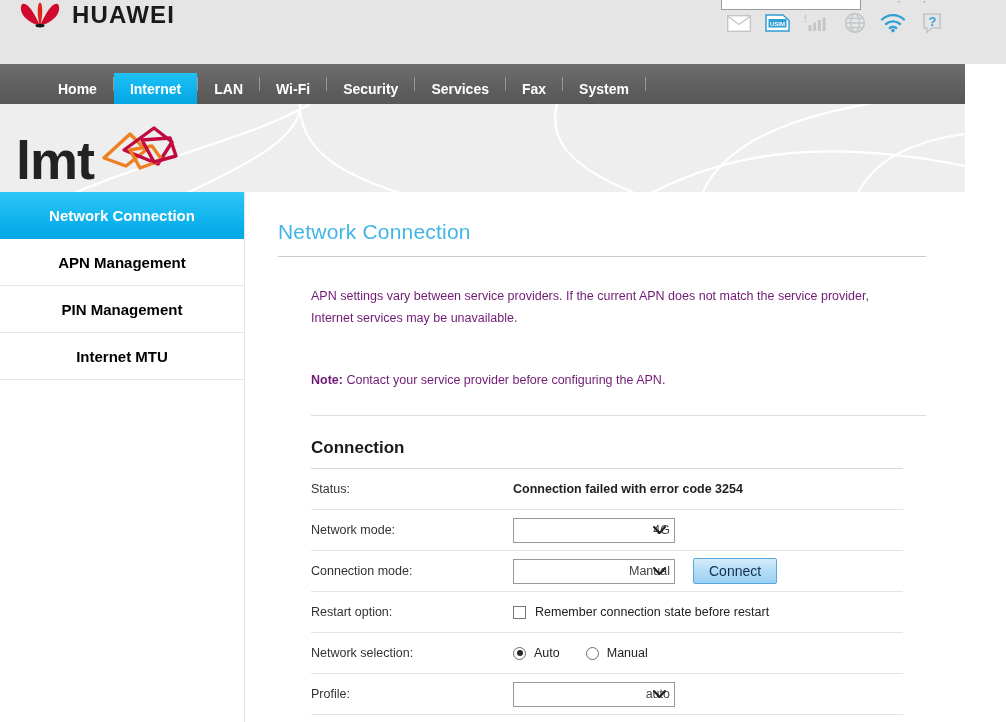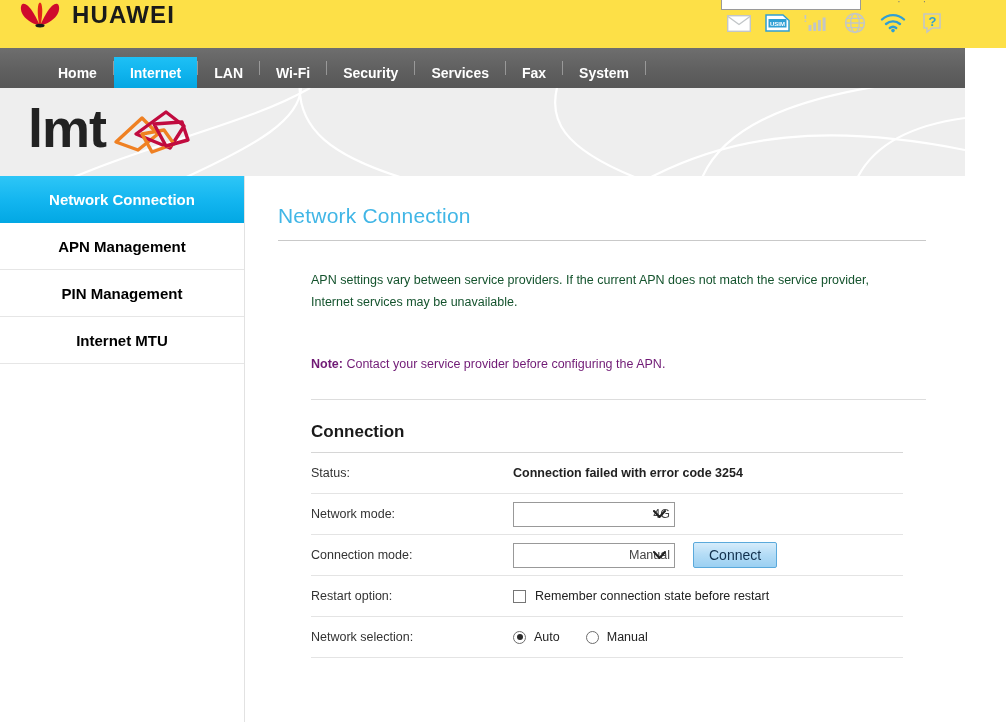--- a/index.html
+++ b/index.html
@@ -8,22 +8,22 @@
     width: 1006px; height: 722px;
     background: #ffffff;
     font-family: "Liberation Sans", sans-serif;
     overflow: hidden;
   }
   #page { position: relative; width: 1006px; height: 722px; background:#fff; }
 
   
   .topbar {
     position: relative;
-    height: 48px;
-    background: #fde047;
+    height: 64px;
+    background: #e5e5e5;
     width: 1006px;
   }
   .huawei-logo {
     position: absolute; left: 18px; top: 0px;
     display: flex; align-items: center; height: 30px;
   }
   .huawei-mark { width: 44px; height: 26px; margin-right: 10px; }
   .huawei-text {
     font-size: 24px; font-weight: bold; color: #1a1a1a;
     letter-spacing: 1.2px; font-family: "Liberation Sans", sans-serif;
@@ -73,22 +73,22 @@
 
   
   .banner {
     position: relative;
     width: 965px; height: 88px;
     background: #eeeeee;
     overflow: hidden;
   }
   .banner svg.deco { position: absolute; left: 0; top: 0; }
   .lmt-logo {
-    position: absolute; left: 28px; top: 16px;
-    display: flex; 
+    position: absolute; left: 16px; top: 16px;
+    display: flex; align-items: flex-end;
   }
   .lmt-text {
     font-size: 54px; font-weight: bold; color: #222222;
     line-height: 0.92; letter-spacing: -1px;
     font-family: "Liberation Sans", sans-serif;
   }
 
   
   .content-wrap { position: relative; display: flex; width: 1006px; height: 553px; }
 
@@ -119,21 +119,21 @@
     padding: 28px 40px 0 33px;
     background: #ffffff;
   }
   .page-title {
     font-size: 21px; color: #41b6e6; font-weight: normal;
     margin: 0 0 12px 0; letter-spacing: 0.2px;
   }
   .title-rule { height: 1px; background: #c9c9c9; width: 648px; margin-bottom: 28px; }
 
   .intro {
-    font-size: 12.5px; color: #14532d; line-height: 22px;
+    font-size: 12.5px; color: #701a75; line-height: 22px;
     width: 590px; margin-left: 33px;
   }
   .note { font-size: 12.5px; color: #701a75; margin: 44px 0 0 33px; }
   .note b { font-weight: bold; }
 
   .section-rule { height: 1px; background: #dddddd; width: 615px; margin: 28px 0 0 33px; }
 
   .sec-title {
     font-size: 17px; font-weight: bold; color: #1a1a1a;
     margin: 22px 0 10px 33px;
@@ -383,18 +383,31 @@
             <span class="radio-group">
               <span class="rad checked"></span>
               <span>Auto</span>
               <span class="gap"></span>
               <span class="rad"></span>
               <span>Manual</span>
             </span>
           </div>
         </div>
 
+        <div class="row">
+          <div class="lbl">Profile:</div>
+          <div class="val">
+            <span class="dd-wrap">
+              <select class="dd">
+                <option>auto</option>
+              </select>
+              <svg class="dd-arrow" width="13" height="9" viewBox="0 0 13 9">
+                <path d="M1 1.5 L6.5 7.5 L12 1.5" fill="none" stroke="#222" stroke-width="2.1" stroke-linecap="round" stroke-linejoin="round"></path>
+              </svg>
+            </span>
+          </div>
+        </div>
 
       </div>
       <div class="bottom-rule"></div>
     </div>
   </div>
 </div>
 
 </body></html>

